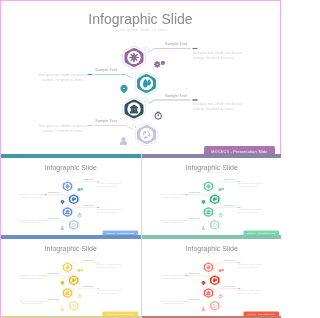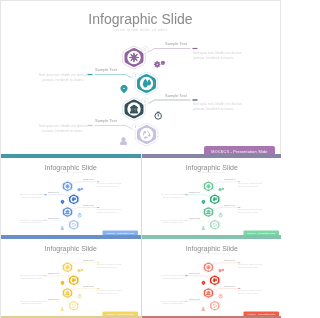--- a/index.html
+++ b/index.html
@@ -1,17 +1,17 @@
 <!DOCTYPE html>
 <html><head>
 <meta charset="utf-8">
 <style>
   html,body{margin:0;padding:0;}
   body{width:281px;height:318px;background:#ffffff;font-family:"Liberation Sans",sans-serif;overflow:hidden;}
-  .page{position:relative;width:281px;height:318px;background:#e5e5e5;}
+  .page{position:relative;width:281px;height:318px;background:#f0abfc;}
   .slide{position:absolute;background:#ffffff;overflow:hidden;box-sizing:border-box;}
   .art{position:absolute;left:0;top:0;}
   .colorbar{position:absolute;}
   .vrule{position:absolute;background:#d7d9dd;}
   text{font-family:"Liberation Sans",sans-serif;}
   .t-title{fill:#8a8a8a;font-size:14px;text-anchor:middle;}
   .t-sub{fill:#d2d2d8;font-size:3.5px;text-anchor:middle;letter-spacing:0.45px;}
   .t-lab{font-size:4px;fill:#9b9b9b;}
   .t-body{fill:#d2d2d7;font-size:3.5px;}
   .t-num{font-size:3.4px;text-anchor:middle;fill:#bfbfbf;}

